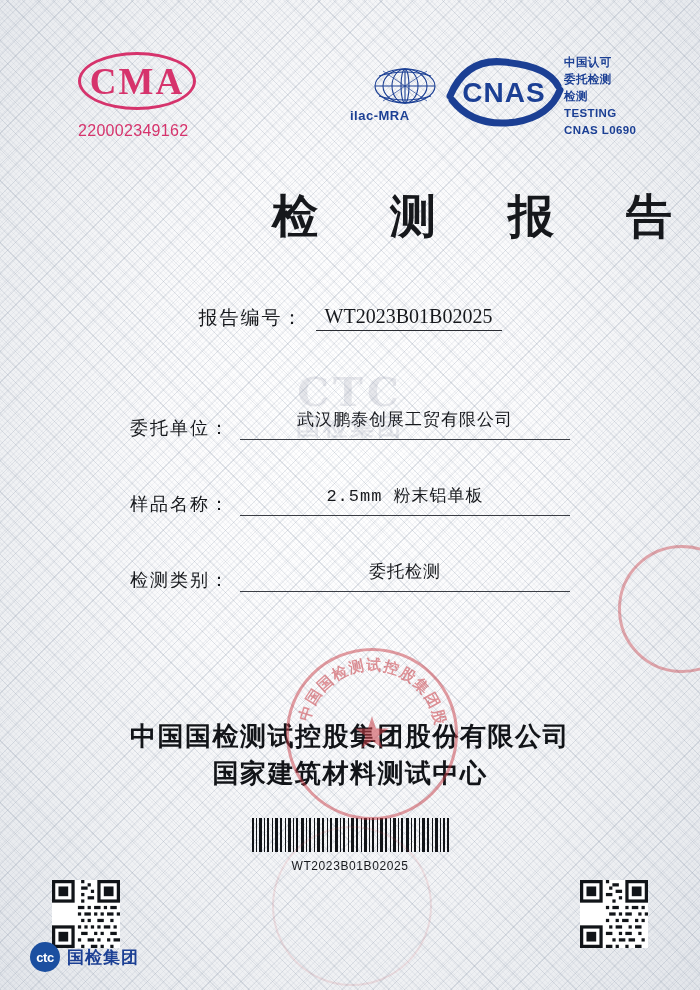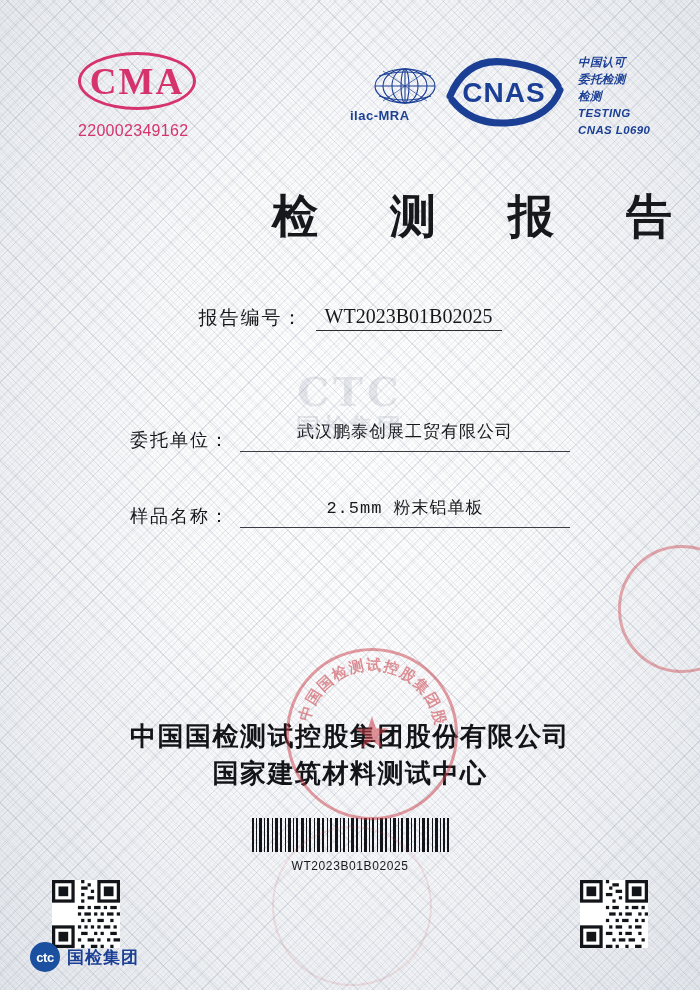--- a/index.html
+++ b/index.html
@@ -73,21 +73,21 @@
   .ilac-mark { width: 104px; height: 52px; display:block; margin: 0 auto; }
   .ilac-label {
     font-family: "Liberation Sans", sans-serif;
     font-weight: bold; font-size: 13px; color: #1b3f94; letter-spacing: .5px;
     margin-top: -6px;
   }
 
   .cnas-block { position: absolute; left: 444px; top: 56px; width: 120px; }
   .cnas-svg { display:block; }
 
-  .cnas-text { position: absolute; left: 578px; top: 54px; width: 120px; font-style: italic; }
+  .cnas-text { position: absolute; left: 564px; top: 54px; width: 120px; }
   .cnas-text div {
     font-family: "Liberation Sans", sans-serif;
     font-size: 11.5px; color: #1b3f94; font-weight: bold;
     line-height: 17px; letter-spacing: .4px;
   }
 
   
   .title {
     position: absolute; top: 186px; left: 0; right: 0;
     text-align: right;
@@ -112,21 +112,21 @@
     margin-left: 12px;
     padding: 0 6px 2px 6px;
     border-bottom: 1px solid #2a2d33;
     min-width: 186px; text-align: center;
   }
 
   
   .fields { position: absolute; top: 408px; left: 0; right: 0; }
   .field-row {
     display: flex; align-items: flex-end;
-    margin: 12px auto 44px auto;
+    margin: 0 auto 44px auto;
     width: 440px;
   }
   .field-label {
     font-family: "DejaVu Serif", serif;
     font-size: 18px; letter-spacing: 2px; color: #16181c;
     white-space: nowrap;
   }
   .field-value {
     flex: 1;
     margin-left: 10px;
@@ -298,20 +298,24 @@
     </div>
 
     <div class="fields">
       <div class="field-row">
         <span class="field-label">委托单位：</span>
         <span class="field-value">武汉鹏泰创展工贸有限公司</span>
       </div>
       <div class="field-row">
         <span class="field-label">样品名称：</span>
         <span class="field-value">2.5mm 粉末铝单板</span>
+      </div>
+      <div class="field-row">
+        <span class="field-label">检测类别：</span>
+        <span class="field-value">委托检测</span>
       </div>
     </div>
 
     <div class="issuer">
       <div>中国国检测试控股集团股份有限公司</div>
       <div>国家建筑材料测试中心</div>
     </div>
 
     <div class="barcode-wrap">
       <svg class="barcode" width="200" height="34" viewBox="0 0 200 34">

